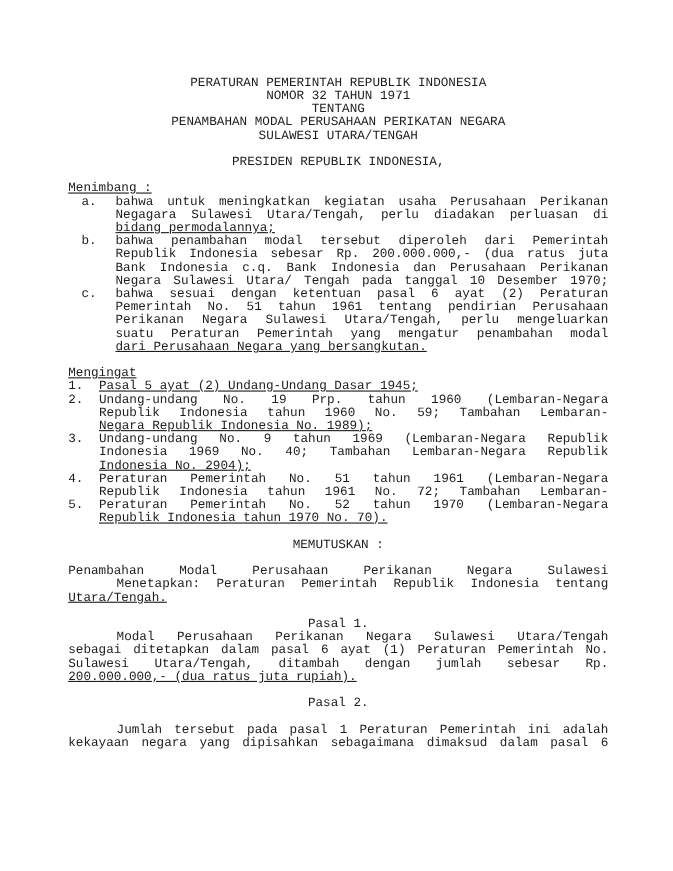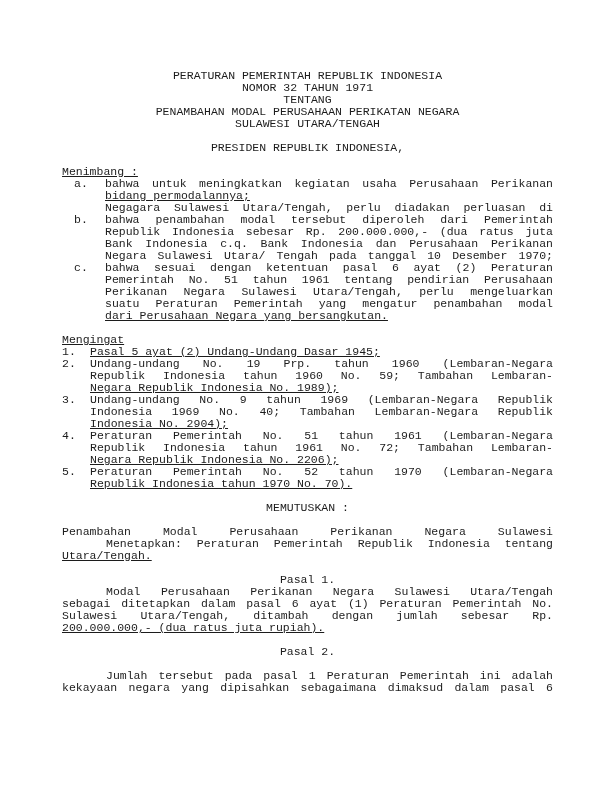--- a/index.html
+++ b/index.html
@@ -51,22 +51,22 @@
       </div>
       <div class="gap"></div>
       <div class="block">
         <div class="line cline">PRESIDEN REPUBLIK INDONESIA,</div>
       </div>
       <div class="gap"></div>
       <div class="line last">Menimbang :</div>
       <div class="item letter">
         <span class="marker">a.</span>
         <div class="line">bahwa untuk meningkatkan kegiatan usaha Perusahaan Perikanan</div>
+        <div class="line">Negagara Sulawesi Utara/Tengah, perlu diadakan perluasan di</div>
         <div class="line last">bidang permodalannya;</div>
-        <div class="line">Negagara Sulawesi Utara/Tengah, perlu diadakan perluasan di</div>
       </div>
       <div class="item letter">
         <span class="marker">b.</span>
         <div class="line">bahwa penambahan modal tersebut diperoleh dari Pemerintah</div>
         <div class="line">Republik Indonesia sebesar Rp. 200.000.000,- (dua ratus juta</div>
         <div class="line">Bank Indonesia c.q. Bank Indonesia dan Perusahaan Perikanan</div>
         <div class="line">Negara Sulawesi Utara/ Tengah pada tanggal 10 Desember 1970;</div>
       </div>
       <div class="item letter">
         <span class="marker">c.</span>
@@ -91,21 +91,20 @@
       <div class="item number">
         <span class="marker">3.</span>
         <div class="line">Undang-undang No. 9 tahun 1969 (Lembaran-Negara Republik</div>
         <div class="line">Indonesia 1969 No. 40; Tambahan Lembaran-Negara Republik</div>
         <div class="line last">Indonesia No. 2904);</div>
       </div>
       <div class="item number">
         <span class="marker">4.</span>
         <div class="line">Peraturan Pemerintah No. 51 tahun 1961 (Lembaran-Negara</div>
         <div class="line">Republik Indonesia tahun 1961 No. 72; Tambahan Lembaran-</div>
-        <div class="line last">Negara Republik Indonesia No. 2206);</div>
       </div>
       <div class="item number">
         <span class="marker">5.</span>
         <div class="line">Peraturan Pemerintah No. 52 tahun 1970 (Lembaran-Negara</div>
         <div class="line last">Republik Indonesia tahun 1970 No. 70).</div>
       </div>
       <div class="gap"></div>
       <div class="block">
         <div class="line cline">MEMUTUSKAN :</div>
       </div>

